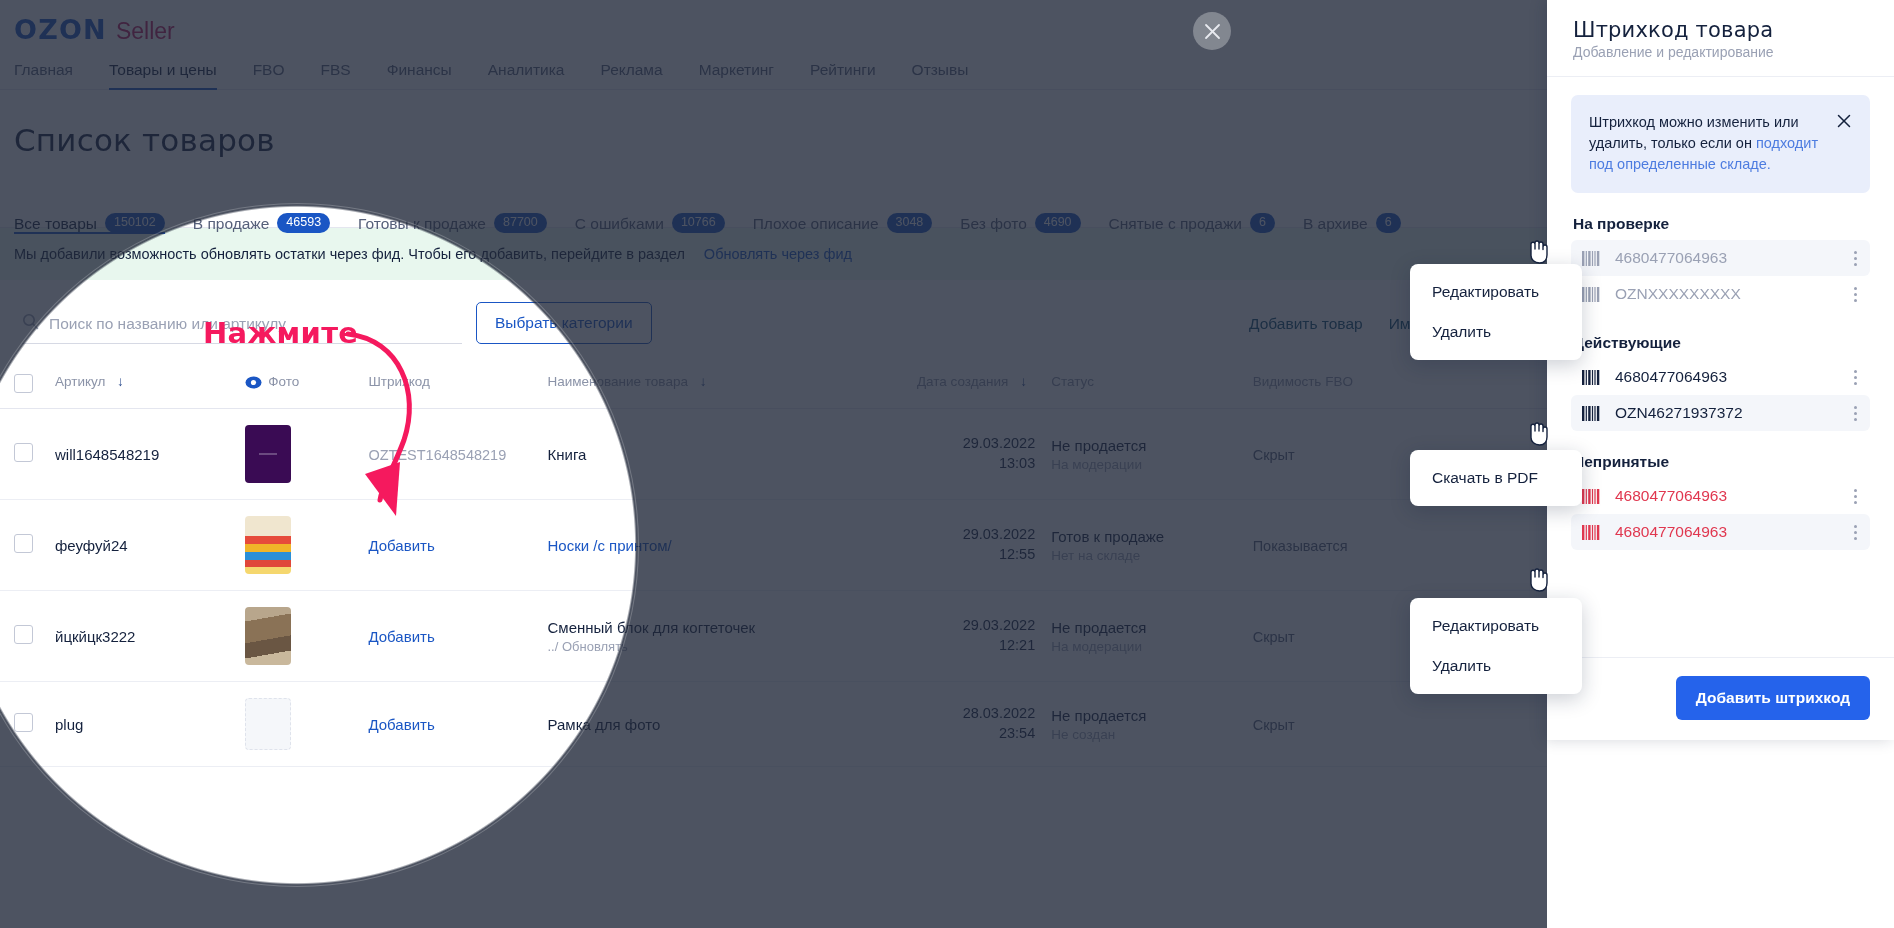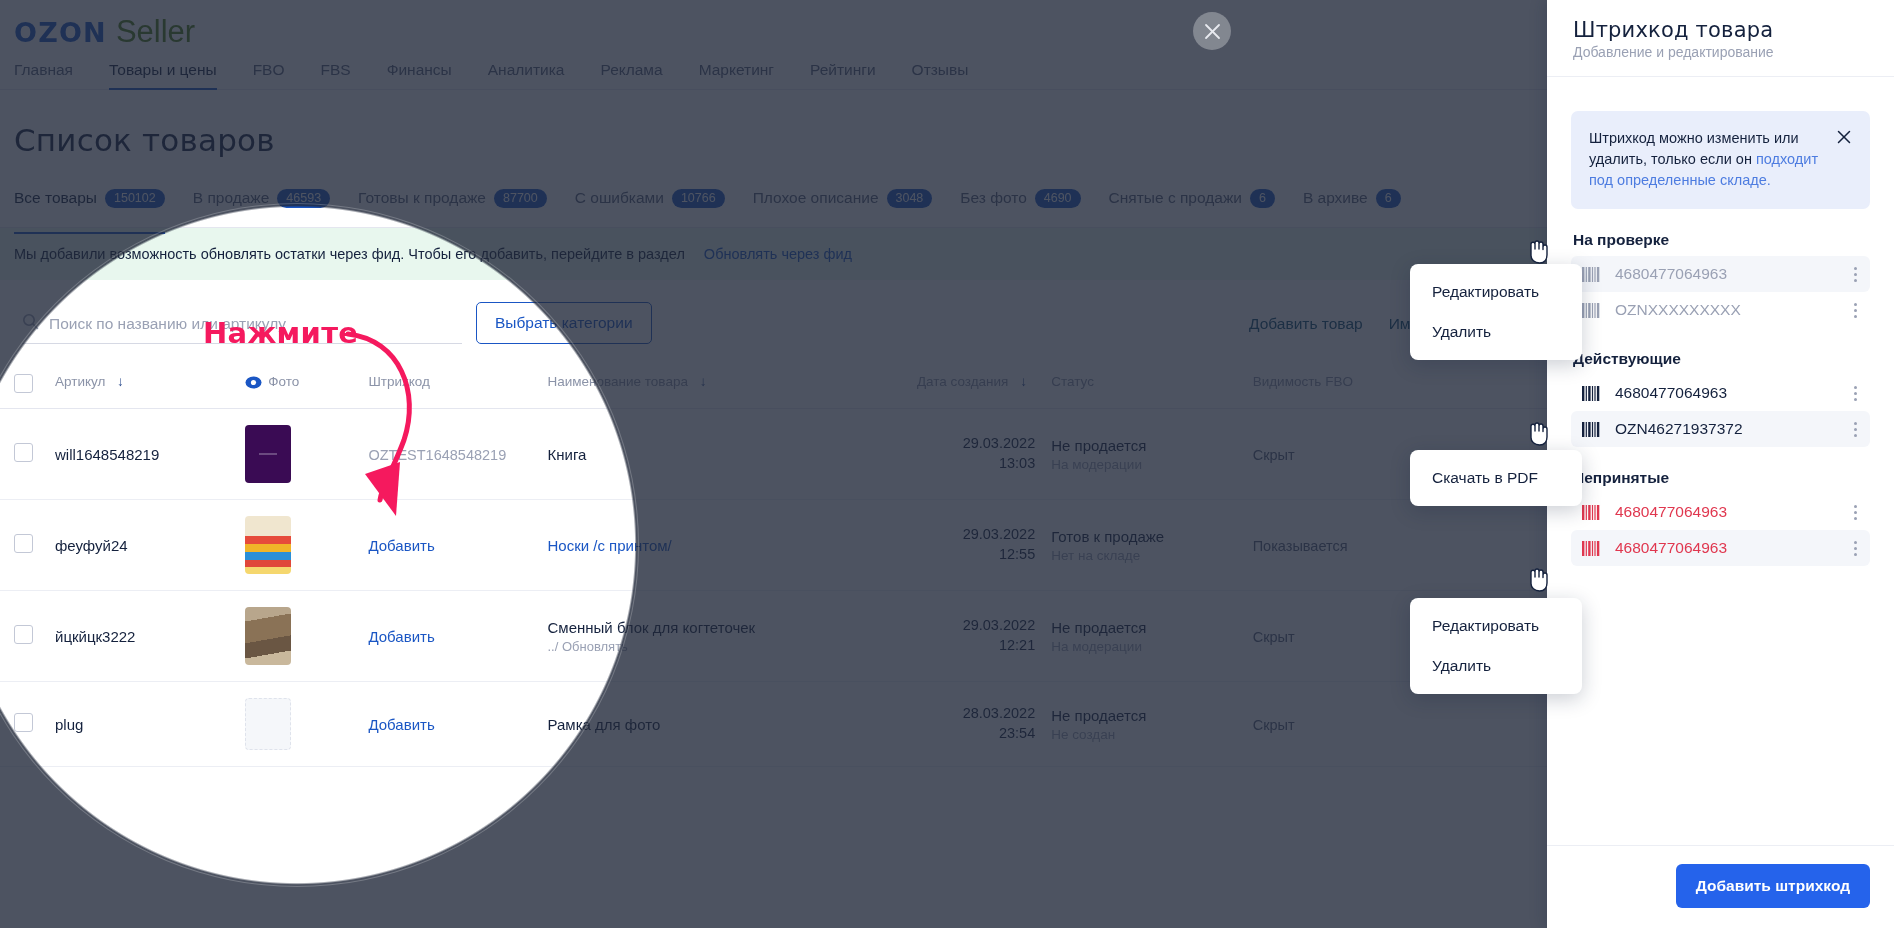--- a/index.html
+++ b/index.html
@@ -15,21 +15,21 @@
     position: absolute; left: 0; top: 0; width: 1547px; height: 928px;
     background: #ffffff; overflow: hidden;
   }
 
   .topbar { height: 52px; padding: 14px 0 0 14px; }
   .logo-row { display: flex; align-items: baseline; gap: 9px; }
   .logo-ozon {
     font-size: 27px; font-weight: 700; letter-spacing: 1.2px; color: #1a56c4;
     font-family: "DejaVu Sans", sans-serif;
   }
-  .logo-seller { font-size: 31px; color: #4d7c0f; font-weight: 400; }
+  .logo-seller { font-size: 23px; color: #be185d; font-weight: 400; }
 
   .mainnav {
     display: flex; align-items: flex-end; gap: 36px;
     padding: 0 0 0 14px; height: 38px; border-bottom: 1px solid #e4e6ef;
   }
   .mainnav-item {
     font-size: 15.5px; color: #56607a; padding-bottom: 10px;
     cursor: pointer; white-space: nowrap; position: relative;
   }
   .mainnav-item.active { color: #14213d; }
@@ -43,21 +43,21 @@
     padding: 32px 0 0 14px; letter-spacing: .2px;
     font-family: "DejaVu Sans", sans-serif;
   }
 
   .tabs {
     display: flex; align-items: center; gap: 28px;
     padding: 36px 0 0 14px; height: 70px; border-bottom: 1px solid #e4e6ef;
     position: relative;
   }
   .tab {
-    display: flex; align-items: flex-start; gap: 8px; font-size: 15.5px;
+    display: flex; align-items: flex-end; gap: 8px; font-size: 15.5px;
     color: #56607a; cursor: pointer; white-space: nowrap;
     position: relative; height: 44px;
   }
   .tab.active { color: #14213d; }
   .tab.active::after {
     content: ""; position: absolute; left: 0; right: 0; bottom: -1px;
     height: 2px; background: #1a56c4;
   }
   .badge {
     background: #1a56c4; color: #fff; border-radius: 11px;
@@ -177,23 +177,23 @@
   #callout { position: absolute; left: 0; top: 0; width: 1547px; height: 928px;
              pointer-events: none; }
   .callout-text {
     position: absolute; left: 203px; top: 316px;
     font-size: 29px; font-weight: 700; color: #f5195e;
     font-family: "DejaVu Sans", sans-serif; letter-spacing: .3px;
   }
 
   
   #panel {
-    position: absolute; right: 0; top: 0; width: 347px; height: 928px;
+    position: absolute; right: 0; top: 0; width: 347px; height: 740px;
     background: #ffffff; display: flex; flex-direction: column;
-    box-shadow: -3px 0 14px rgba(20,33,61,.18); z-index: 30; gap: 16px;
+    box-shadow: -3px 0 14px rgba(20,33,61,.18); z-index: 30;
   }
   .panel-head { padding: 18px 26px 16px; border-bottom: 1px solid #eceef4; }
   .panel-title {
     font-size: 21px; color: #14213d; font-weight: 400; letter-spacing: .2px;
     font-family: "DejaVu Sans", sans-serif;
   }
   .panel-sub { font-size: 14px; color: #9aa1b4; margin-top: 2px; }
   .panel-body { flex: 1; overflow: hidden; padding: 18px 24px 0; position: relative; }
 
   .info-box {

